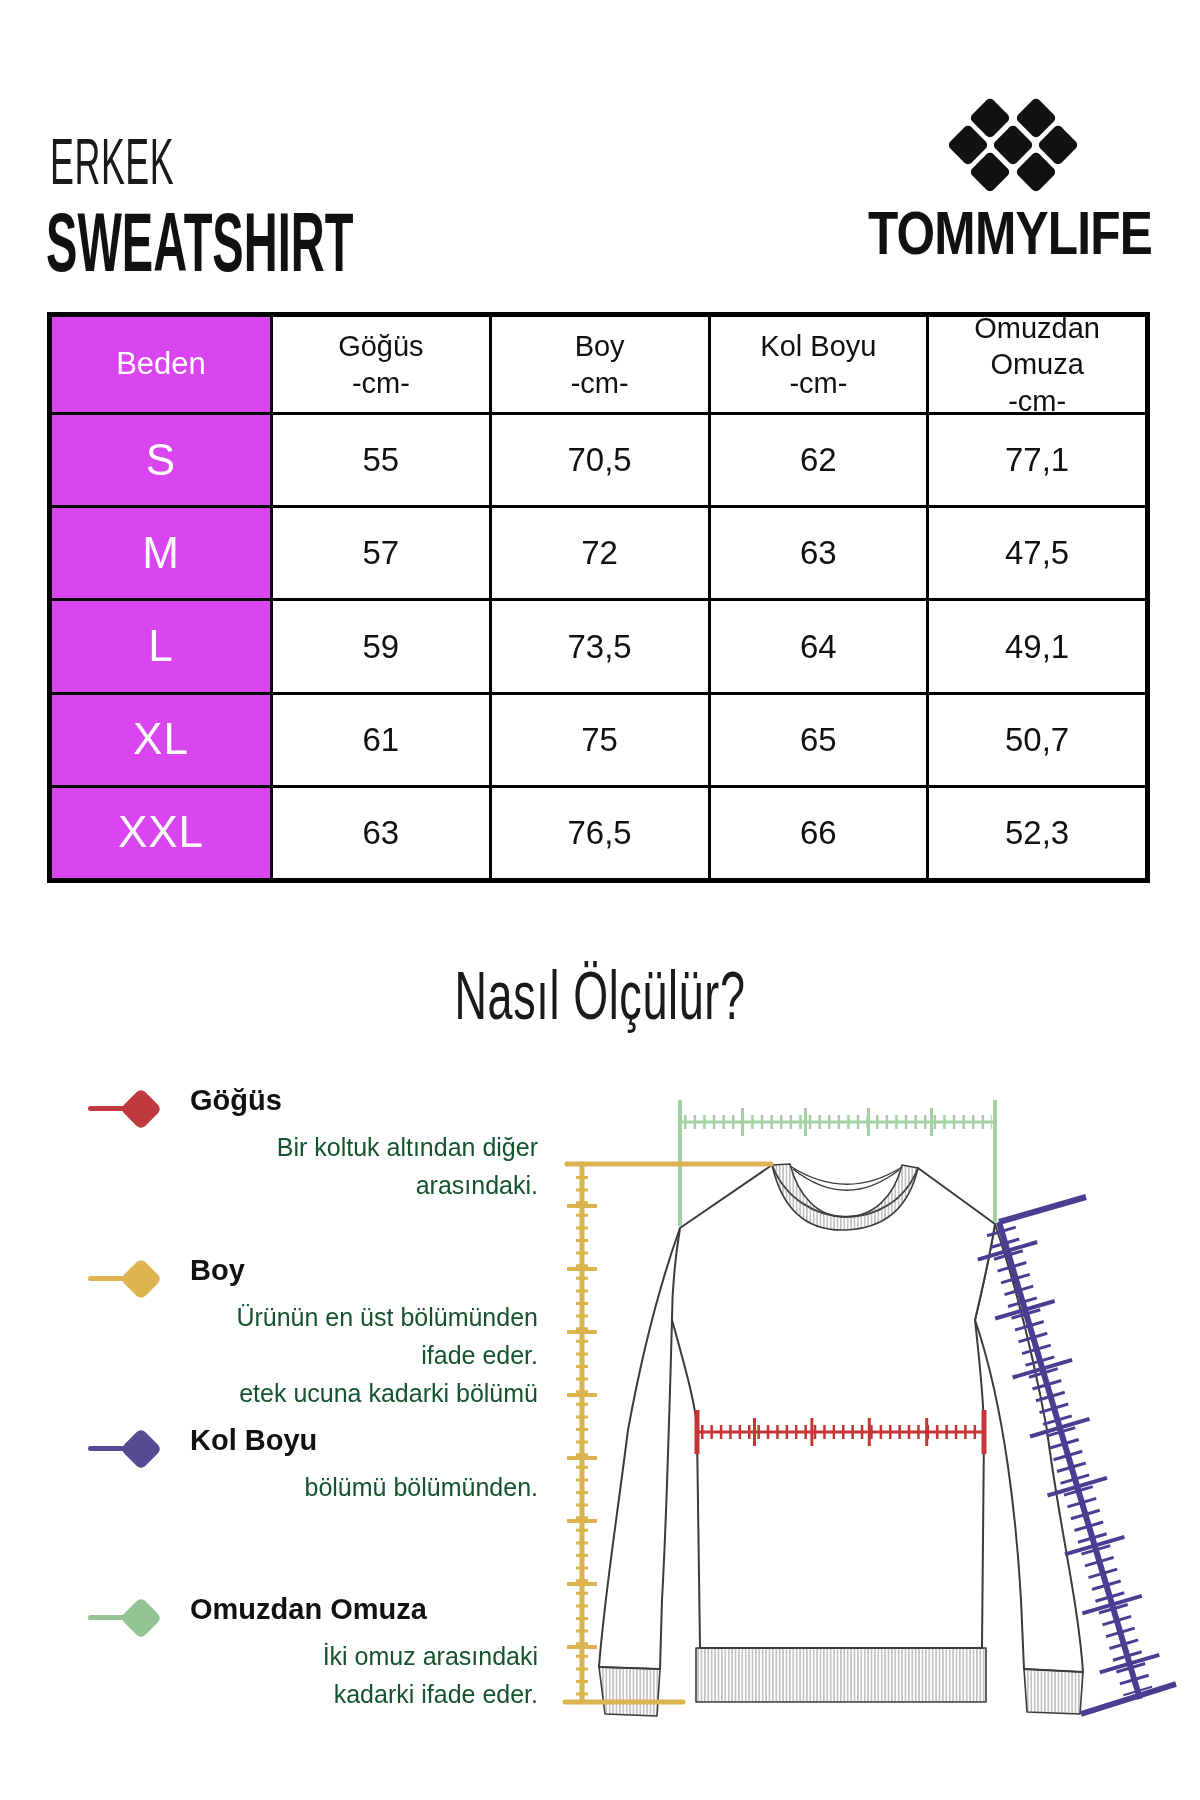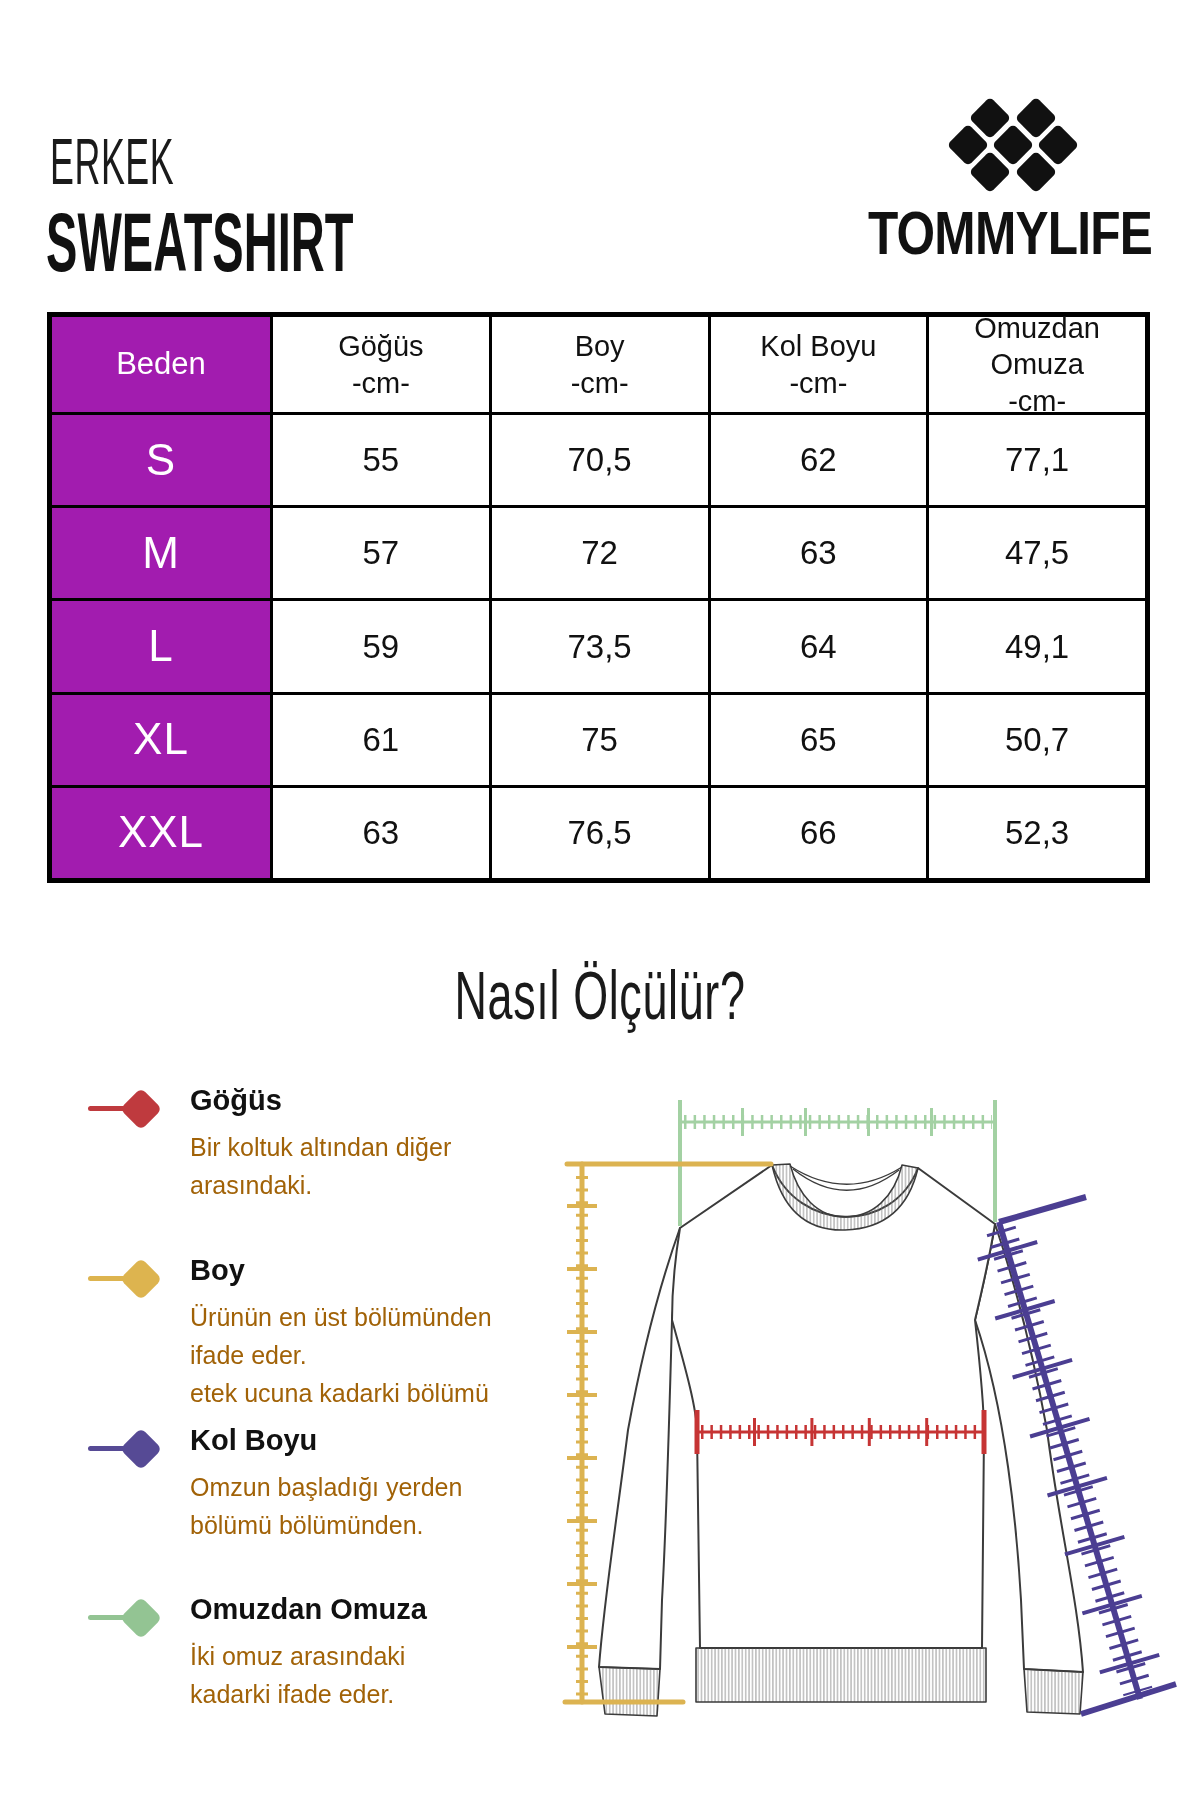--- a/index.html
+++ b/index.html
@@ -32,39 +32,39 @@
   .size-table{
     position:absolute;left:47px;top:312px;width:1103px;height:571px;
     background:#000;border:5px solid #000;box-sizing:border-box;
     display:grid;grid-template-columns:218px repeat(4,1fr);
     grid-template-rows:95px repeat(5,1fr);gap:3px;
   }
   .cell{
     background:#fff;display:flex;flex-direction:column;align-items:center;
     justify-content:center;font-size:33px;color:#111;text-align:center;line-height:1.2;
   }
-  .cell.dark{background:#a21caf;color:#fff;text-align:right;}
+  .cell.dark{background:#d946ef;color:#fff;text-align:right;}
   .cell.head{font-size:29px;line-height:1.25;}
   .cell.beden{font-size:31px;}
   .cell.sizecell{font-size:44px;letter-spacing:1px;}
   
   .htm-title{
     position:absolute;left:0;top:956px;width:1200px;text-align:center;
     font-size:68px;font-weight:400;color:#1a1a1a;letter-spacing:1px;
     transform:scaleX(.66);transform-origin:center top;white-space:nowrap;
   }
   .legend-item{position:absolute;left:88px;width:450px;}
   .lg-line{position:absolute;left:0;top:23px;width:46px;height:5px;border-radius:3px;}
   .lg-diamond{
     position:absolute;left:38px;top:11px;width:30px;height:30px;border-radius:6px;
     transform:rotate(45deg);
   }
   .lg-text{position:absolute;left:102px;top:0;width:348px;}
   .lg-title{font-size:29px;font-weight:700;color:#111;margin-bottom:10px;line-height:1.2;}
-  .lg-desc{font-size:25px;font-weight:400;color:#a16207;line-height:38px;}
+  .lg-desc{font-size:25px;font-weight:400;color:#14532d;line-height:38px;text-align:right;}
   
   .diagram{position:absolute;left:540px;top:1080px;width:660px;height:720px;}
 </style>
 </head>
 <body>
 
 <div class="title-erkek">ERKEK</div>
 <div class="title-product">SWEATSHIRT</div>
 
 <div class="logo">
@@ -158,21 +158,20 @@
     </div>
   </div>
 </div>
 
 <div class="legend-item" style="top:1423px">
   <div class="lg-line" style="background-color: rgb(86, 74, 149);"></div>
   <div class="lg-diamond" style="background-color: rgb(86, 74, 149);"></div>
   <div class="lg-text">
     <div class="lg-title">Kol Boyu</div>
     <div class="lg-desc">
-      <div>Omzun başladığı yerden</div>
       <div>bölümü bölümünden.</div>
     </div>
   </div>
 </div>
 
 <div class="legend-item" style="top:1592px">
   <div class="lg-line" style="background-color: rgb(147, 196, 147);"></div>
   <div class="lg-diamond" style="background-color: rgb(147, 196, 147);"></div>
   <div class="lg-text">
     <div class="lg-title">Omuzdan Omuza</div>

